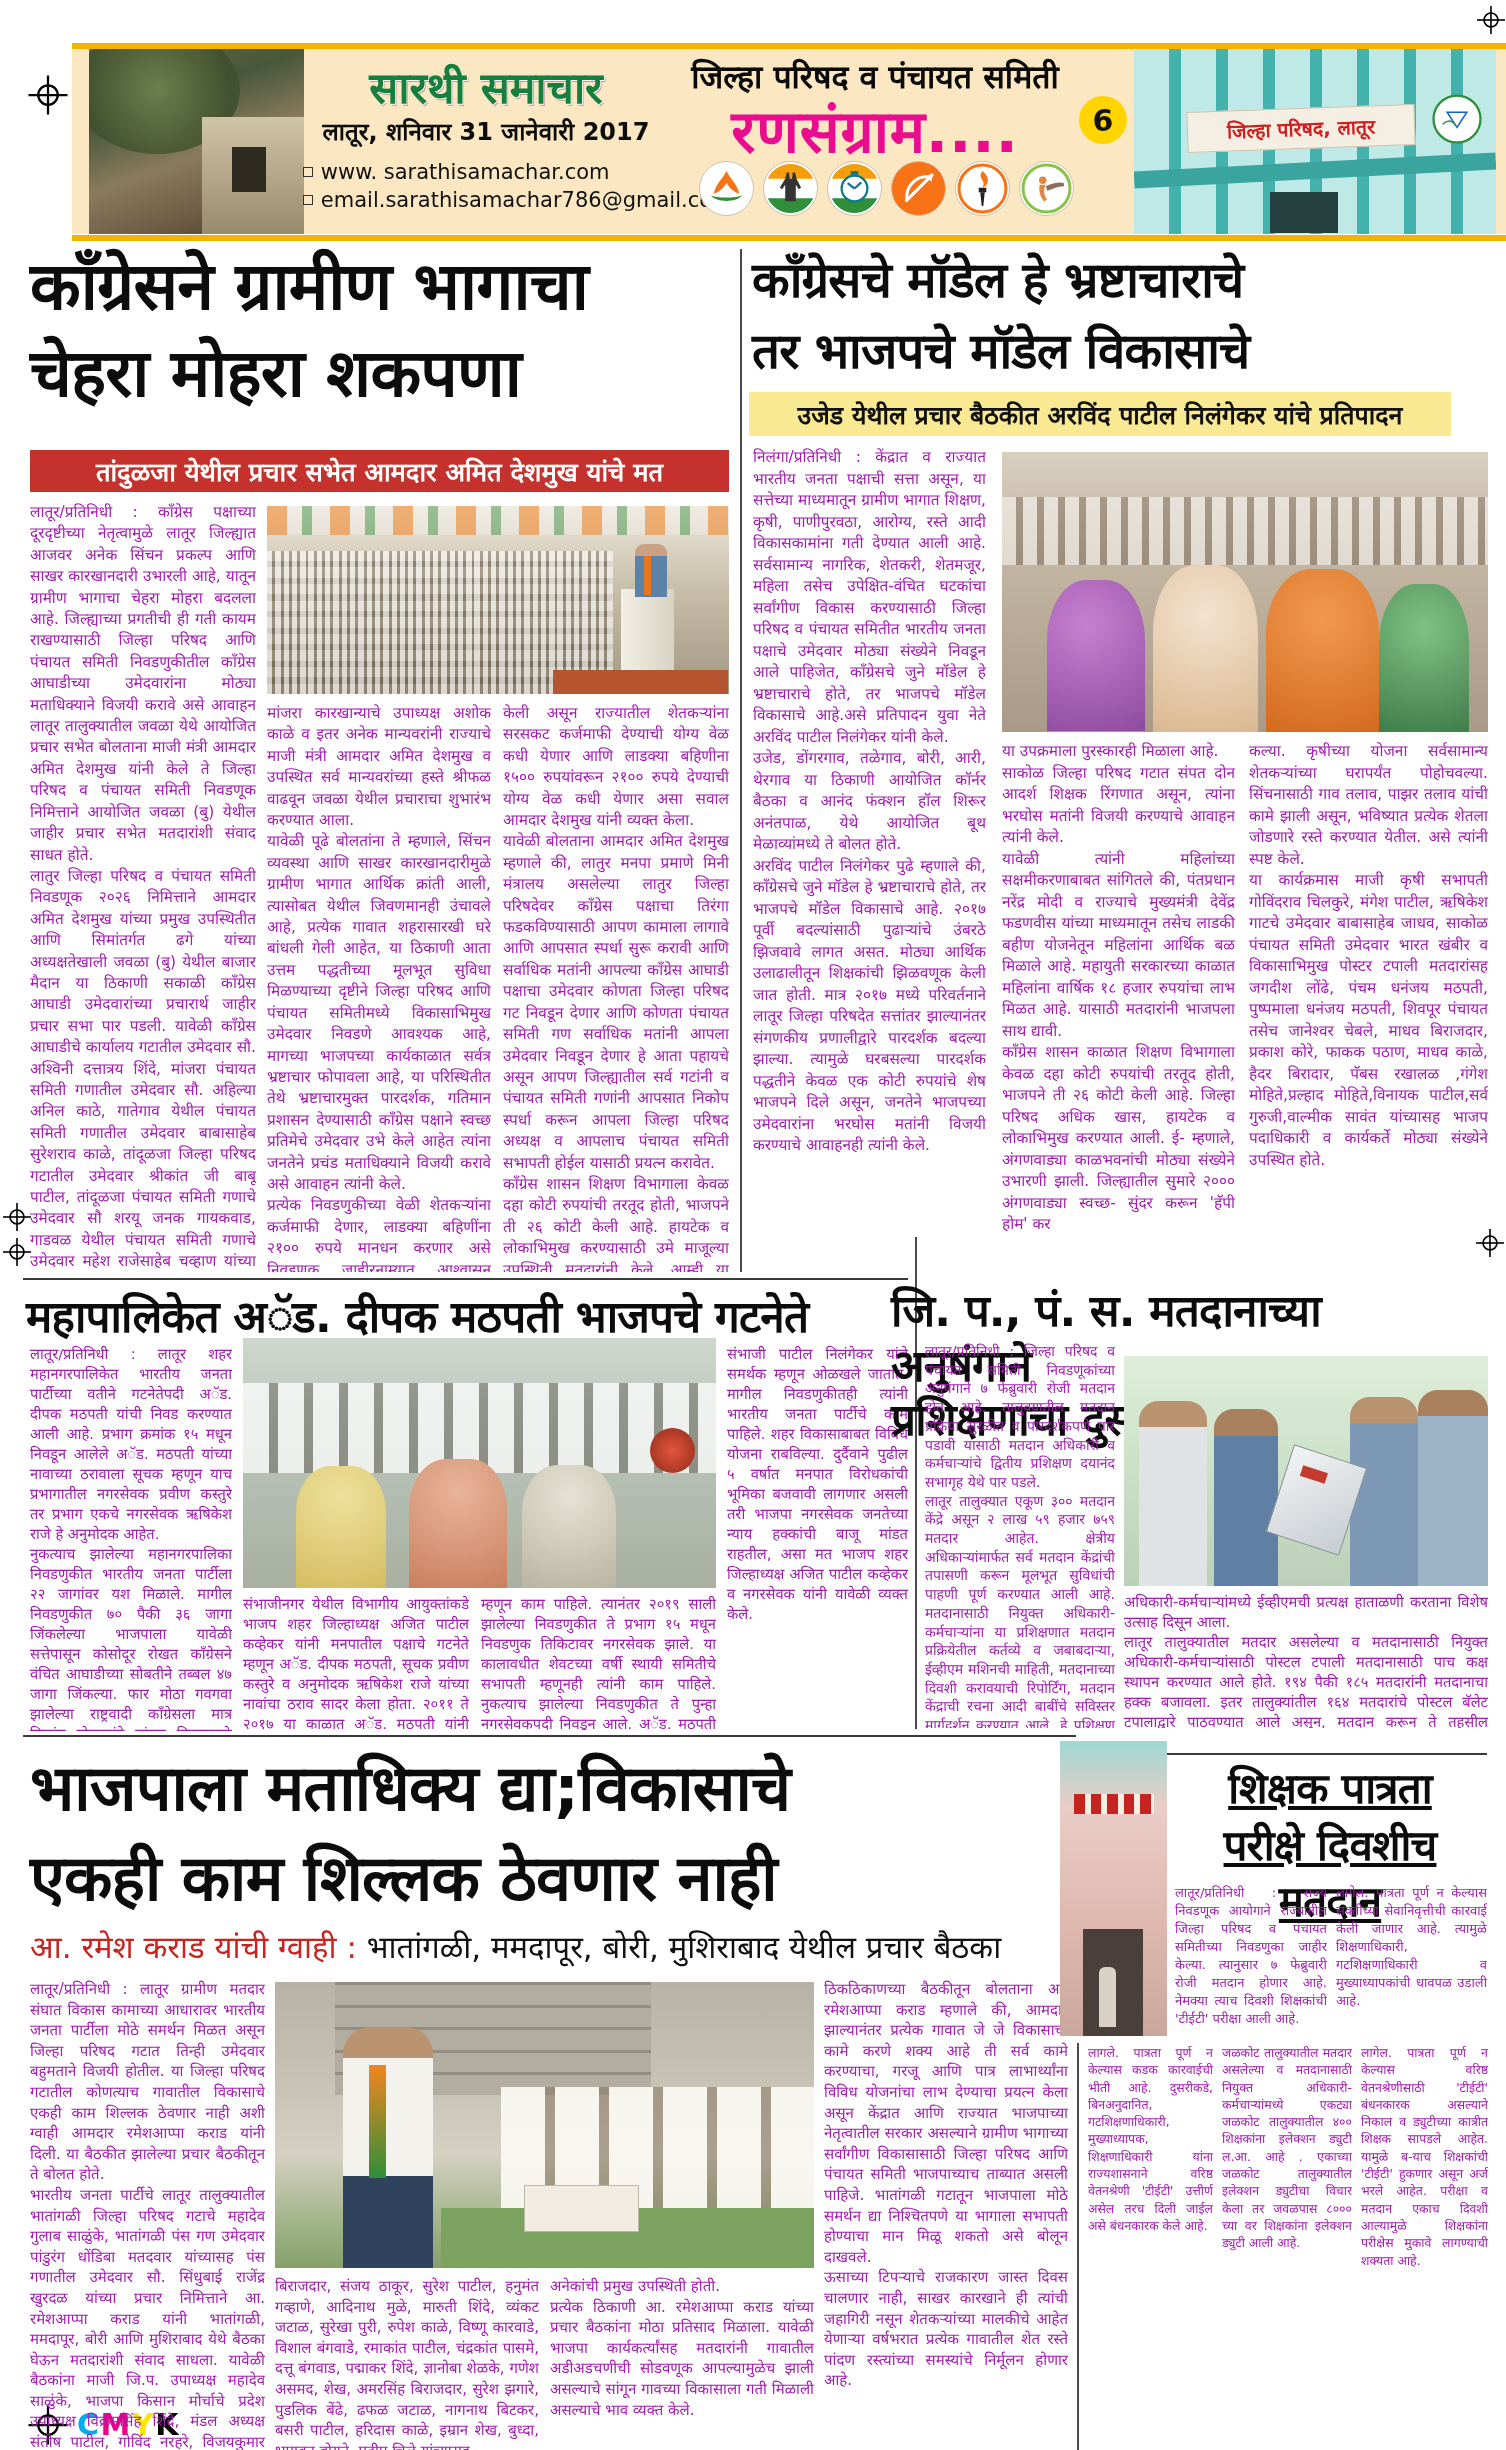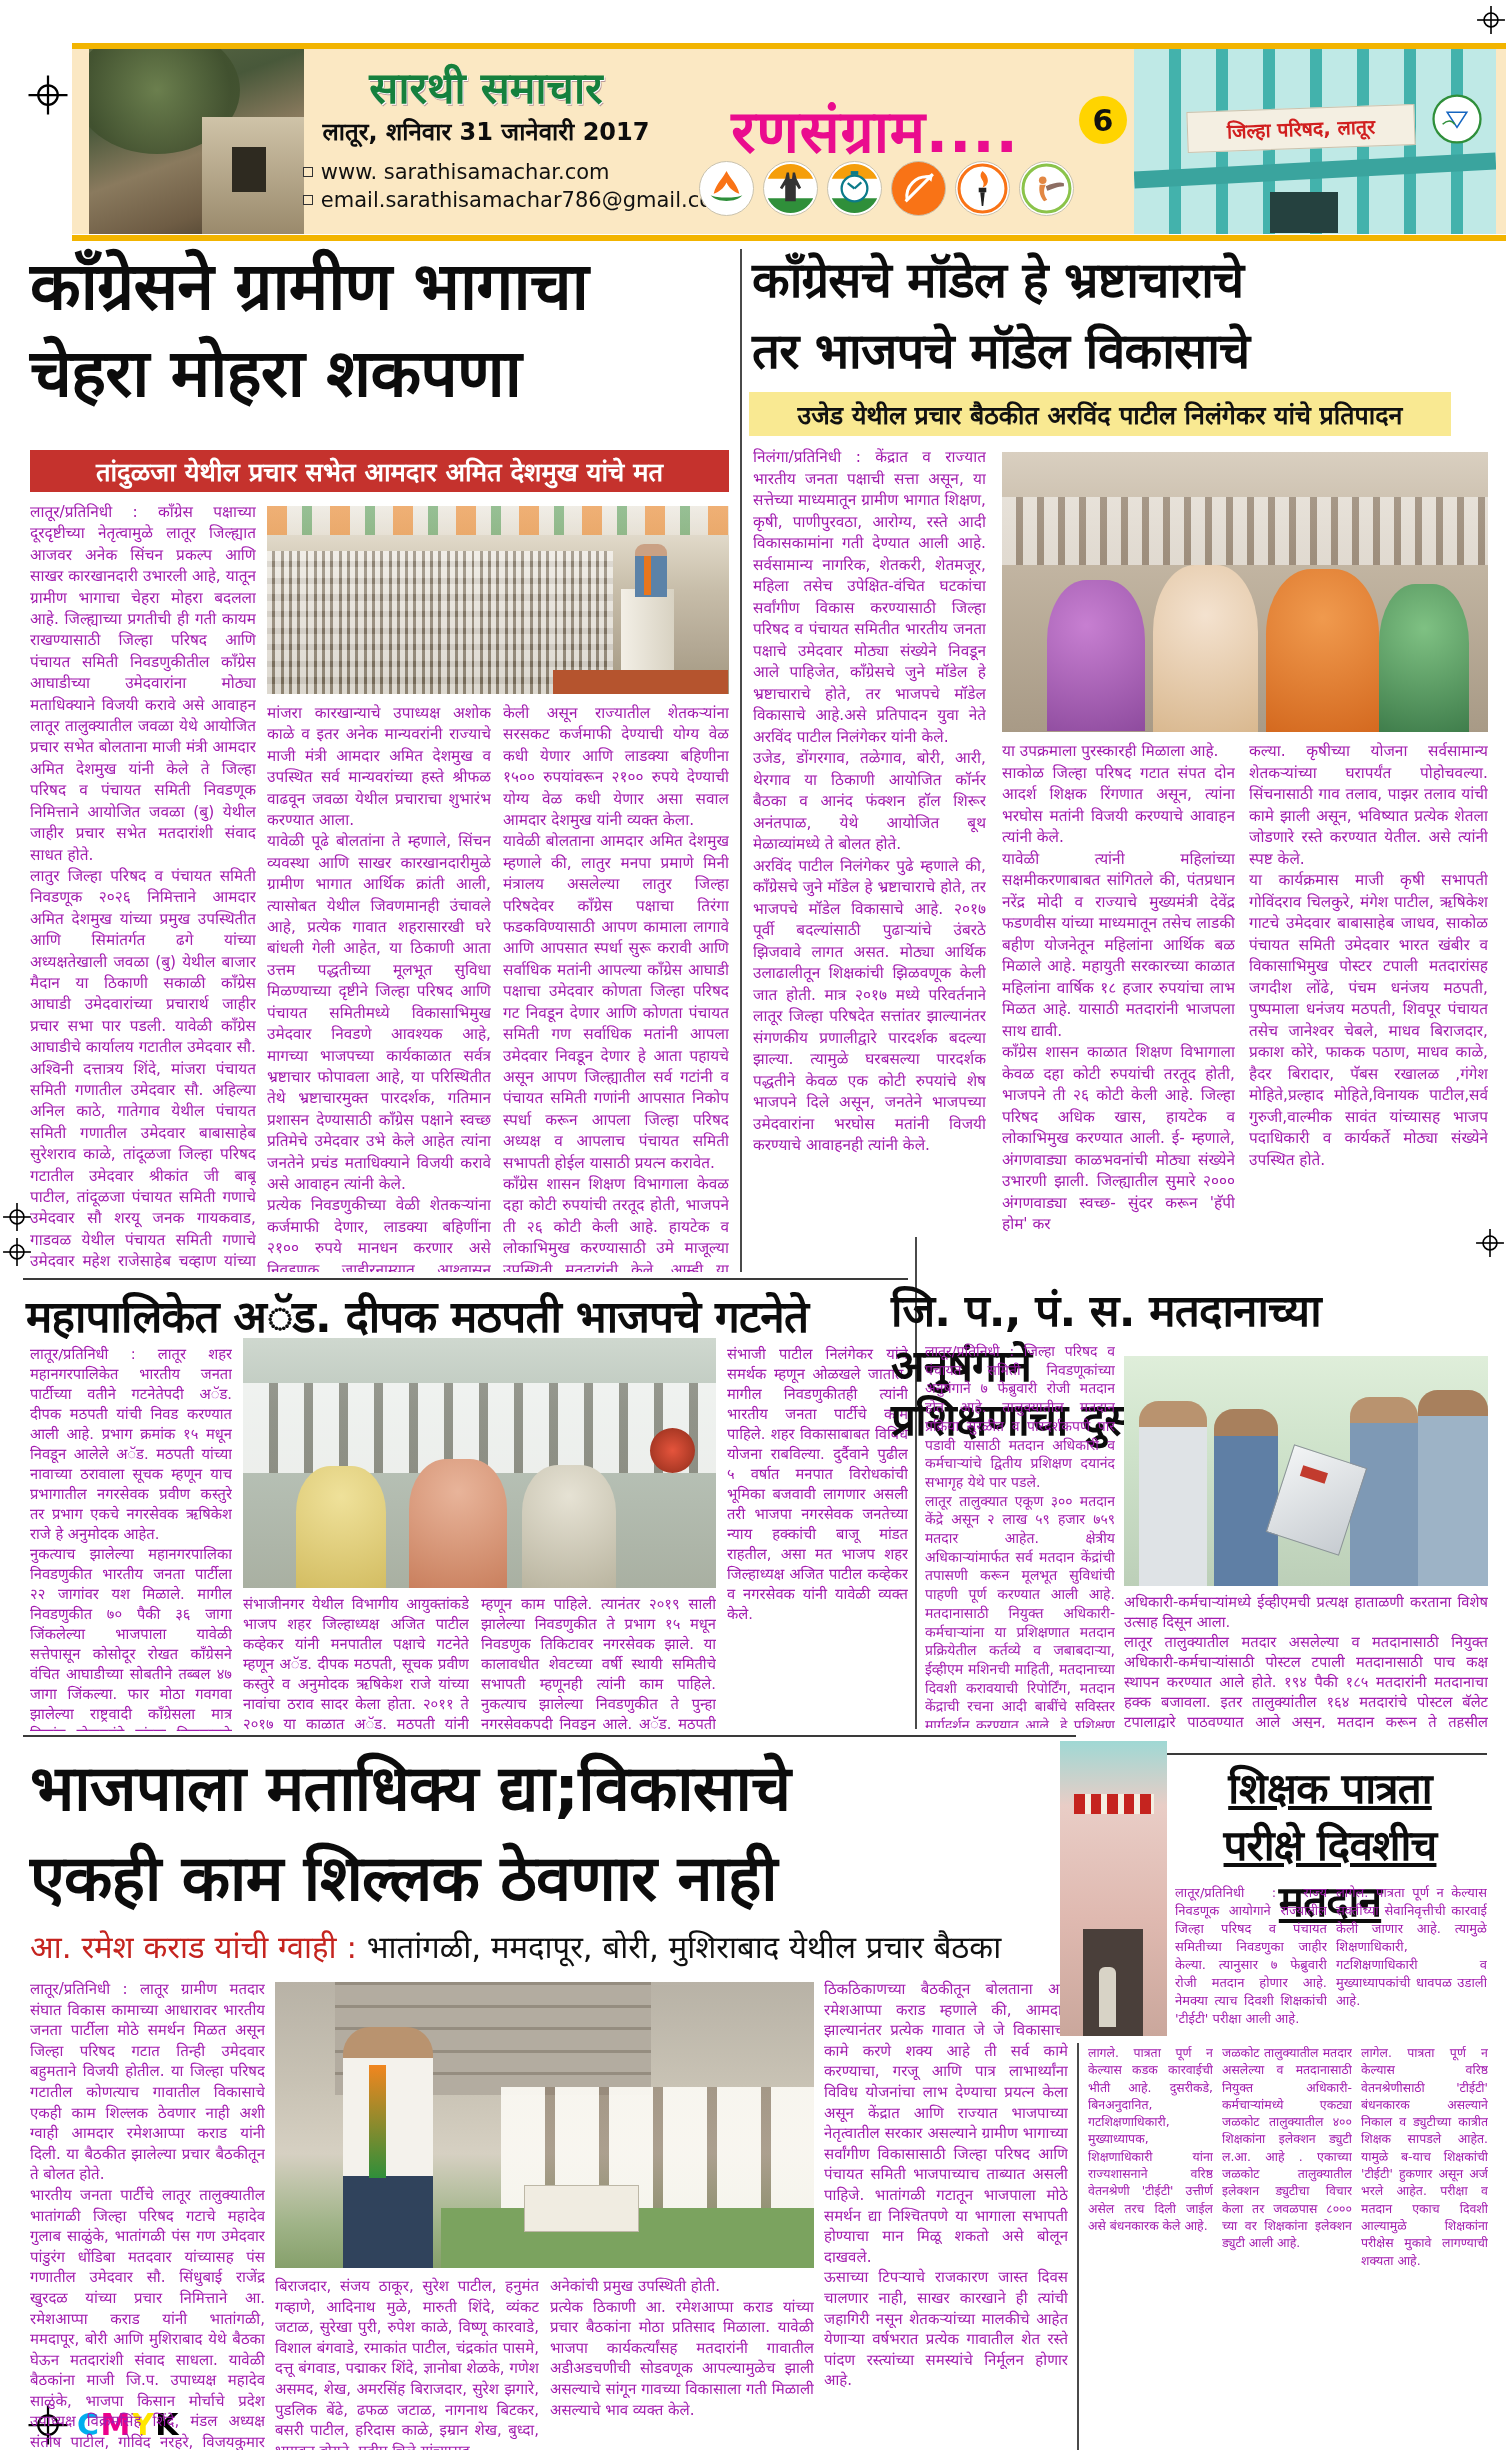--- a/index.html
+++ b/index.html
@@ -72,20 +72,21 @@
   <div class="abs" style="left:307px;top:114px;width:358px;text-align:center;font-size:24px;font-weight:700;color:#0d0d0d;">लातूर, शनिवार 31 जानेवारी 2017</div>
   <div class="abs" style="left:303px;top:160px;font-size:21px;color:#111;display:flex;align-items:center;gap:7.5px">
     <span style="width:8.3px;height:8.3px;border:1.5px solid #333;display:inline-block"></span>
     <span>www. sarathisamachar.com</span>
   </div>
   <div class="abs" style="left:303px;top:188px;font-size:21px;color:#111;display:flex;align-items:center;gap:7.5px">
     <span style="width:8.3px;height:8.3px;border:1.5px solid #333;display:inline-block"></span>
     <span>email.sarathisamachar786@gmail.com</span>
   </div>
 
+  <div class="abs" style="left:670px;top:54px;width:410px;text-align:center;font-size:32px;font-weight:800;color:#0a0a0a;">जिल्हा परिषद व पंचायत समिती</div>
   <div class="abs" style="left:670px;top:89px;width:410px;text-align:center;font-size:59px;font-weight:800;color:#ea0c8e;letter-spacing:0.8px;">रणसंग्राम....</div>
 
   <div class="abs" style="left:690px;top:161px;width:392px;display:flex;gap:9px;justify-content:center">
     <svg class="sym" viewBox="0 0 70 70">
       <path d="M35 12 C29 24 22 27 18 42 C26 39 31 35 35 27 C39 35 44 39 52 42 C48 27 41 24 35 12 Z" fill="#f97316"></path>
       <path d="M14 44 C22 48 48 48 56 44 C48 54 22 54 14 44 Z" fill="#2f8f3a"></path>
     </svg>
     <svg class="sym" viewBox="0 0 70 70">
       <path d="M5 22 A33 33 0 0 1 65 22 L5 22 Z" fill="#f59e0b"></path>
       <path d="M5 48 A33 33 0 0 0 65 48 L5 48 Z" fill="#2f8f3a"></path>

